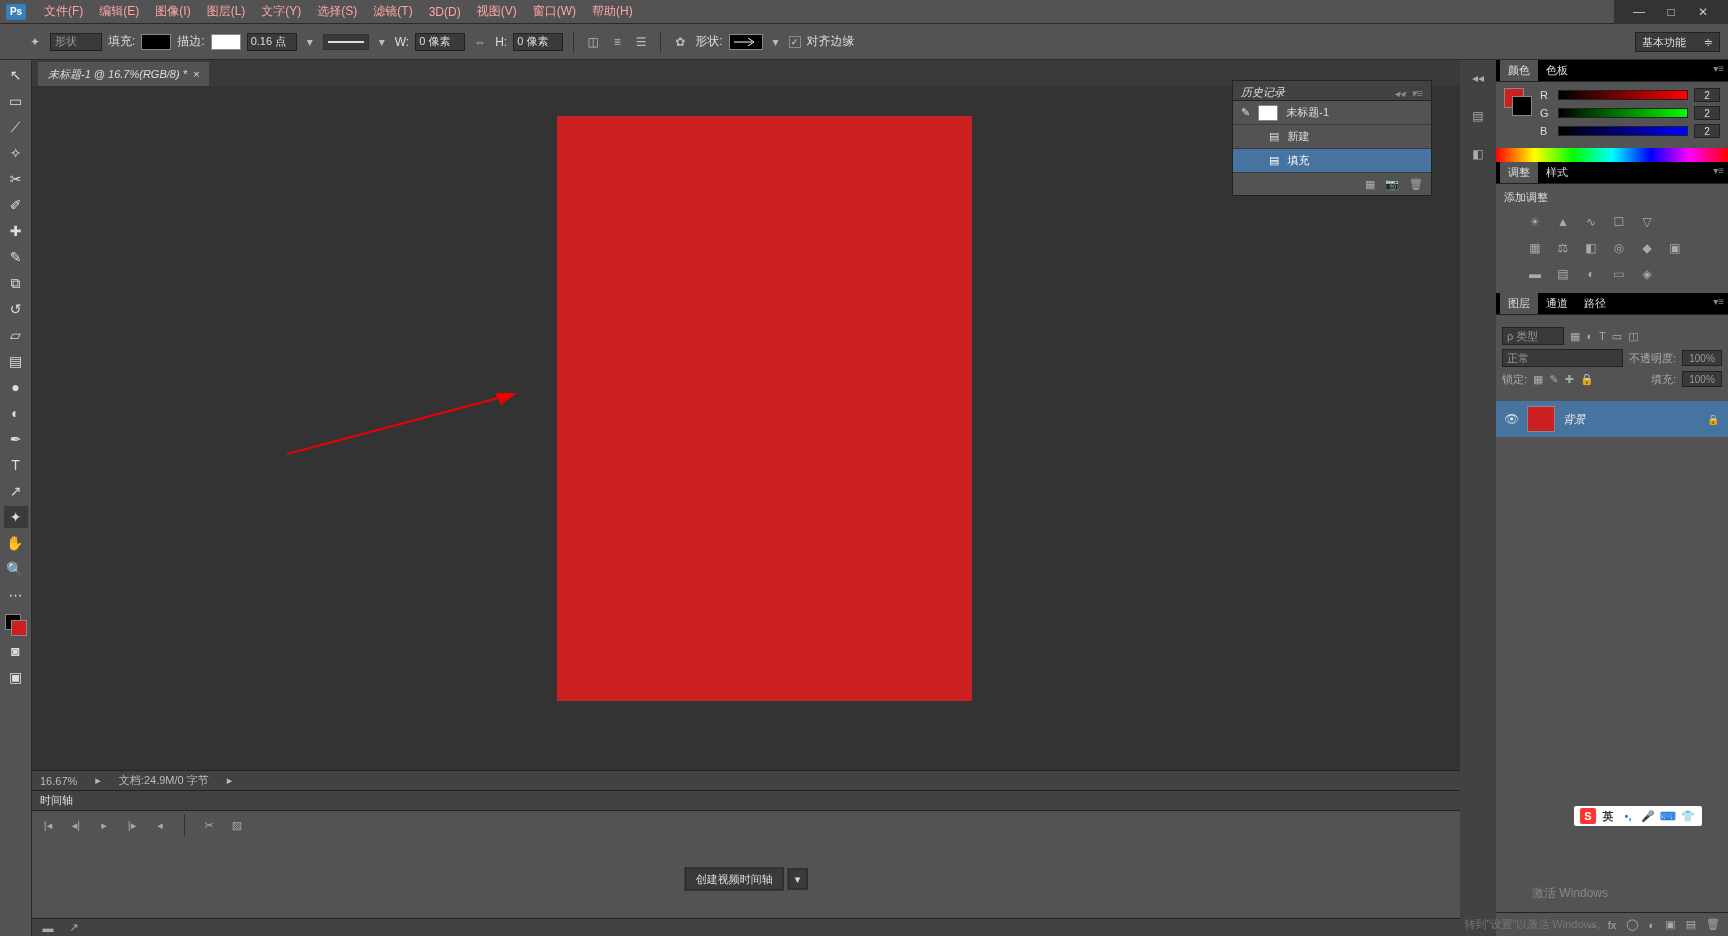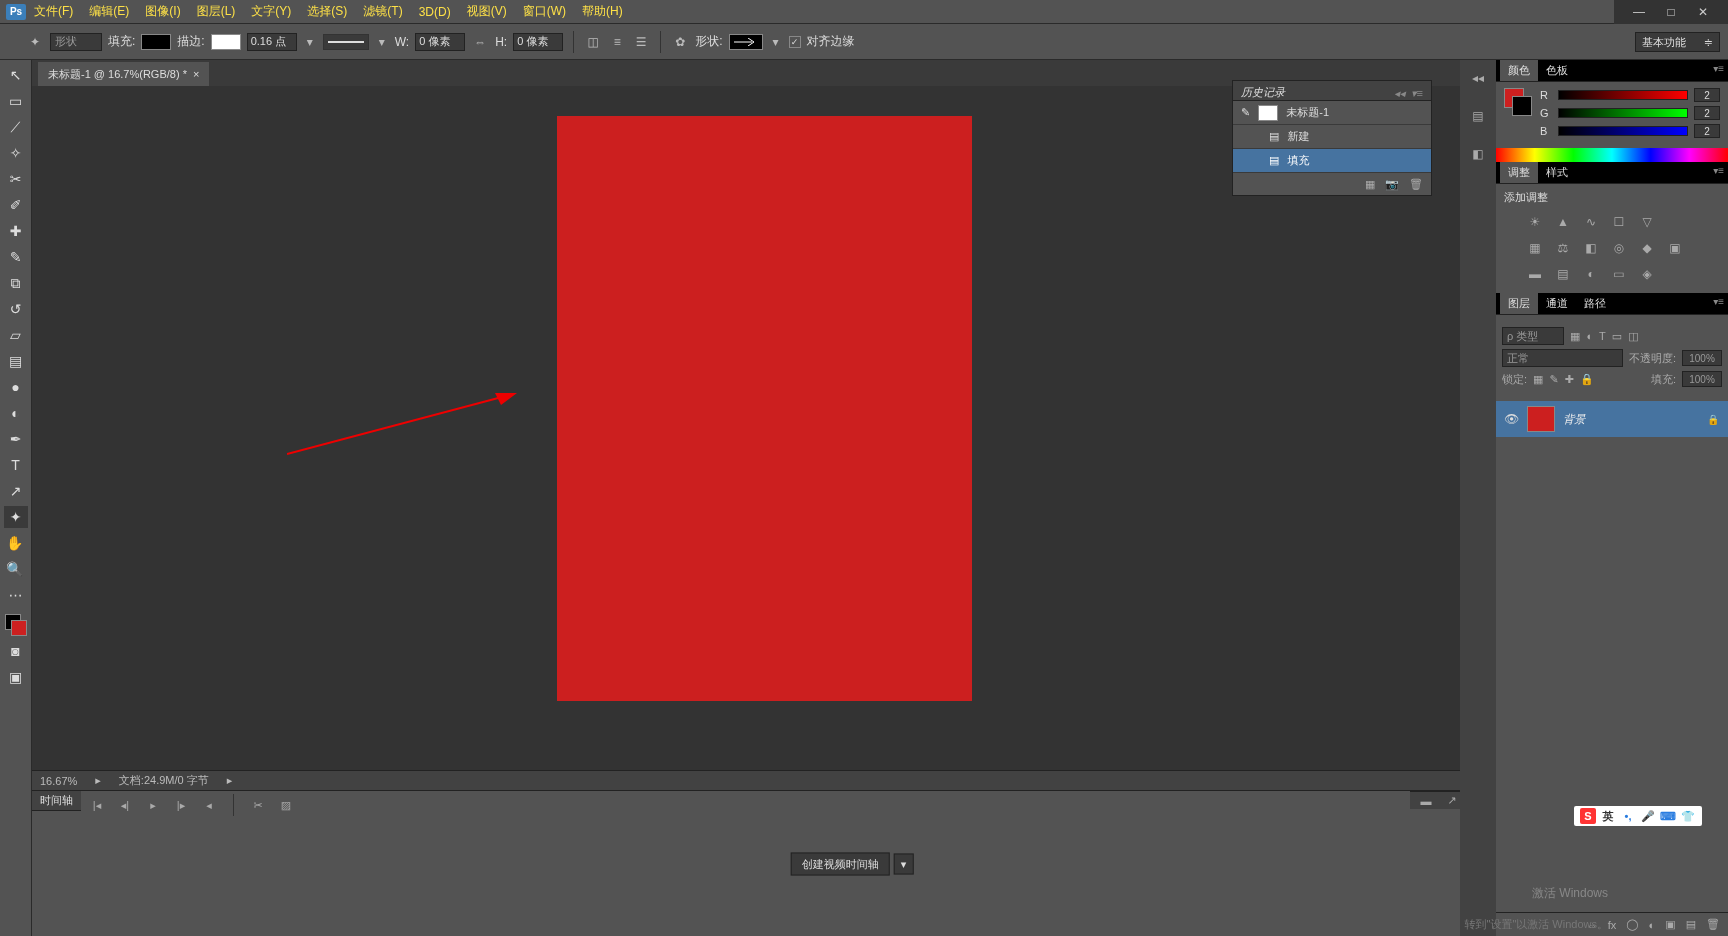--- a/index.html
+++ b/index.html
@@ -1,45 +1,45 @@
 <!DOCTYPE html>
 <html><head>
 <meta charset="utf-8">
 <style>
 * { margin:0; padding:0; box-sizing:border-box; font-family:"Microsoft YaHei",Arial,sans-serif; }
 body { background:#535353; color:#ccc; font-size:11px; overflow:hidden; width:1728px; height:936px; position:relative; }
 .menubar { height:24px; background:#535353; display:flex; align-items:center; padding-left:6px; border-bottom:1px solid #2a2a2a;}
-.ps-logo { width:20px; height:16px; background:#3b7fba; color:#fff; font-weight:bold; font-size:10px; display:flex; align-items:center; justify-content:center; border-radius:2px; }
-.menu-item { padding:2px 8px; cursor:default; font-size:12px; color:#fde047;}
+.ps-logo { width:20px; height:16px; background:#3b7fba; color:#fff; font-weight:bold; font-size:10px; display:flex; align-items:center; justify-content:center; border-radius:2px; margin-right:10px;}
+.menu-item { padding:2px 8px; cursor:default; font-size:12px; color:#fca5a5;}
 .window-controls { position:absolute; right:0; top:0; display:flex; gap:18px; padding:4px 18px; background:#333; height:24px; align-items:center;}
 .win-btn { width:14px; height:14px; cursor:default; font-size:12px; color:#ccc; display:flex; align-items:center; justify-content:center;}
 .options-bar { height:36px; background:#535353; display:flex; align-items:center; padding-left:26px; gap:6px; border-bottom:1px solid #2a2a2a;}
 .opt-label { font-size:12px; color:#ddd; }
 .opt-swatch { width:30px; height:16px; background:#000; border:1px solid #888;}
 .opt-swatch.white { background:#fff; }
 .opt-input { width:50px; height:18px; background:#3a3a3a; border:1px solid #222; color:#ddd; font-size:11px; padding:0 3px; text-align:left;}
 .opt-arrow-btn { padding:2px 4px; font-size:12px; color:#bbb; }
 .essentials { position:absolute; right:8px; top:32px; width:85px; height:20px; background:#3a3a3a; border:1px solid #222; color:#ddd; font-size:11px; display:flex; align-items:center; padding:0 6px;}
 
 .main-area { display:flex; height:calc(100% - 60px); }
 .tools-col { width:32px; background:#535353; border-right:1px solid #2a2a2a; display:flex; flex-direction:column; padding-top:4px; gap:4px; align-items:center;}
 .tool-btn { width:24px; height:22px; display:flex; align-items:center; justify-content:center; color:#ddd; font-size:14px; position:relative;}
 .tool-btn.active { background:#3a3a3a; }
 .tool-color-swatch { width:22px; height:22px; position:relative; margin-top:4px;}
 .fg-sw { width:16px; height:16px; background:#000; border:1px solid #888; position:absolute; top:0; left:0;}
 .bg-sw { width:16px; height:16px; background:#cc2020; border:1px solid #888; position:absolute; bottom:0; right:0;}
 
 .doc-area { flex:1; display:flex; flex-direction:column; background:#333333;}
-.doc-tab-bar { height:26px; background:#3a3a3a; display:flex; align-items:flex-end; padding-left:6px;}
+.doc-tab-bar { height:26px; background:#3a3a3a; display:flex; align-items:flex-end; padding-left:6px;font-style:italic;}
 .doc-tab { height:24px; background:#535353; padding:4px 10px; font-size:11px; color:#ddd; display:flex; align-items:center; gap:6px;}
 .canvas-wrap { flex:1; position:relative; background:#333333; overflow:hidden;}
 .red-canvas { position:absolute; left:525px; top:30px; width:415px; height:585px; background:#cc1f1f; }
 .arrow-annot { position:absolute; left:255px; top:305px; width:230px; height:65px; pointer-events:none;}
 .status-bar { height:20px; background:#424242; display:flex; align-items:center; font-size:11px; color:#bbb; padding-left:8px; gap:18px; border-top:1px solid #222;}
-.timeline-panel { height:146px; background:#535353; border-top:1px solid #222; display:flex; flex-direction:row;}
+.timeline-panel { height:146px; background:#535353; border-top:1px solid #222; display:flex; flex-direction:column;}
 .timeline-tab { height:20px; background:#424242; display:flex; align-items:center; padding:0 8px; font-size:11px; color:#ddd; gap:4px; border-bottom:1px solid #222;}
 .timeline-body { flex:1; position:relative;}
 .timeline-controls { height:28px; display:flex; align-items:center; gap:12px; padding-left:8px;}
 .tc-btn { color:#aaa; font-size:11px; width:16px; text-align:center;}
 .create-video-btn { position:absolute; left:50%; top:50%; transform:translate(-50%,-50%); display:flex; align-items:center; gap:4px;}
 .cvb { background:#3a3a3a; border:1px solid #222; color:#ddd; font-size:11px; padding:3px 10px;}
 .bottom-scroll { height:18px; background:#424242; border-top:1px solid #222; display:flex; align-items:center; padding-left:8px; gap:10px;}
 .hist-float { position:absolute; left:1232px; top:80px; width:200px; background:#535353; border:1px solid #222;}
 .panel-hdr { height:20px; background:#424242; display:flex; align-items:flex-end; font-size:11px; color:#ddd; padding:0 8px; border-bottom:1px solid #222;font-style:italic;}
 .hist-row { height:24px; display:flex; align-items:center; padding:0 8px; gap:8px; font-size:11px; color:#ddd; border-bottom:1px solid #3a3a3a;}

